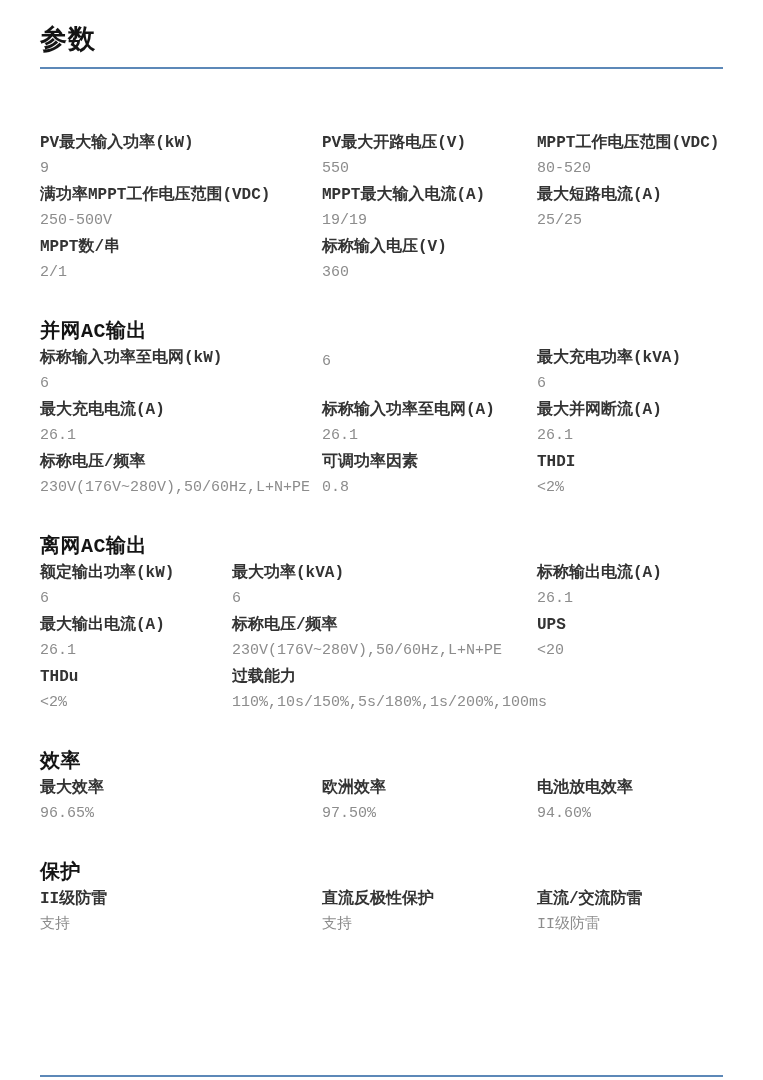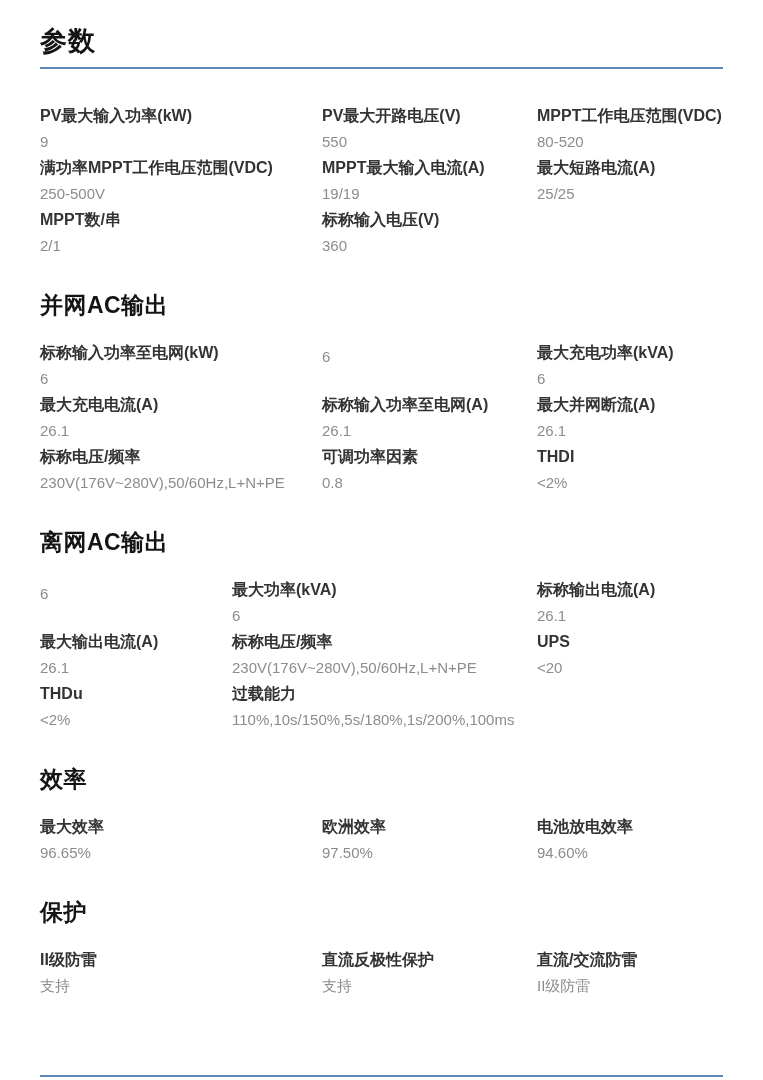--- a/index.html
+++ b/index.html
@@ -1,47 +1,46 @@
 <!DOCTYPE html>
 <html><head>
 <meta charset="utf-8">
 <style>
   html,body{margin:0;padding:0;background:#ffffff;}
   .page{
     position:relative;
     width:763px;height:1080px;
     background:#ffffff;
-    font-family:Liberation Sans, sans-serif;
+    font-family:Liberation Mono, monospace;
     overflow:hidden;
     box-sizing:border-box;
   }
   .content{padding:0 40px;}
   h1.page-title{
     margin:24px 0 0 0;
     font-size:27px;line-height:34px;
     font-weight:700;color:#141414;
     letter-spacing:1px;
   }
   .rule{
     margin-top:9px;height:2px;border:none;
     background:#5c88b8;
   }
   h2.section-title{
     margin:34px 0 0 0;
-    font-size:23px;line-height:30px;
+    font-size:20px;line-height:30px;
     font-weight:700;color:#141414;
     letter-spacing:0.5px;
   }
   .grid{
     display:grid;
     grid-template-columns:282px 215px 1fr;
     row-gap:5px;
-    margin-top:22px;
-  }
-  .grid.first{margin-top:36px;}
+  }
+  .grid.first{margin-top:63px;}
   .grid.offgrid{grid-template-columns:192px 305px 1fr;}
   .cell{min-height:47px;}
   .lbl{
     font-size:16px;line-height:22px;
     font-weight:600;color:#333333;
     white-space:nowrap;
   }
   .val{
     font-size:15px;line-height:20px;
     margin-top:5px;
@@ -132,20 +131,21 @@
       </div>
       <div class="cell">
         <div class="lbl">THDI</div>
         <div class="val">&lt;2%</div>
       </div>
     </div>
 
     <h2 class="section-title">离网AC输出</h2>
     <div class="grid offgrid">
       <div class="cell">
+        <div class="lbl">额定输出功率(kW)</div>
         <div class="val">6</div>
       </div>
       <div class="cell">
         <div class="lbl">最大功率(kVA)</div>
         <div class="val">6</div>
       </div>
       <div class="cell">
         <div class="lbl">标称输出电流(A)</div>
         <div class="val">26.1</div>
       </div>

